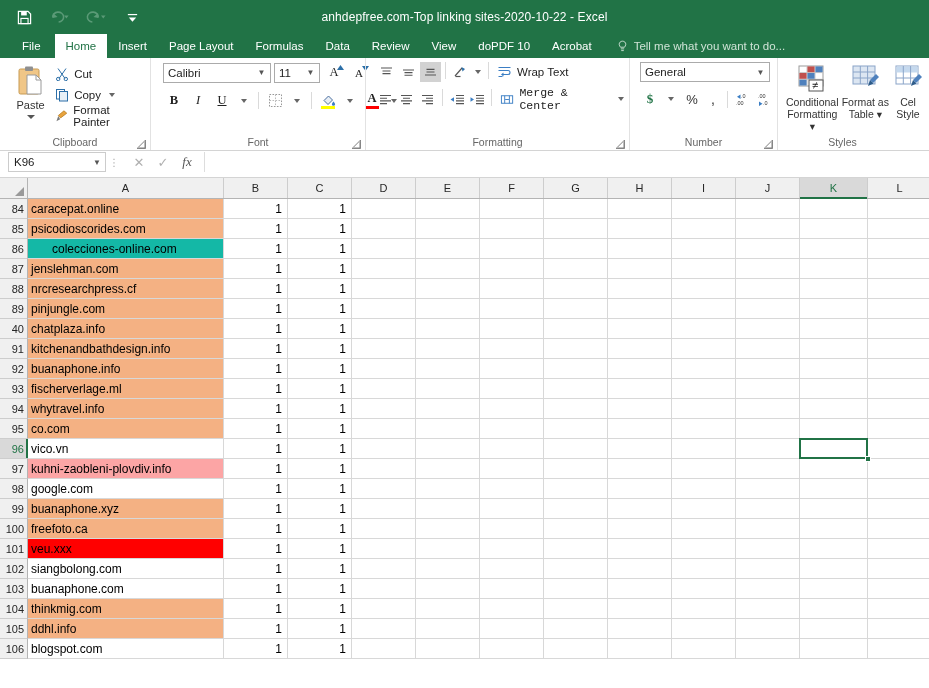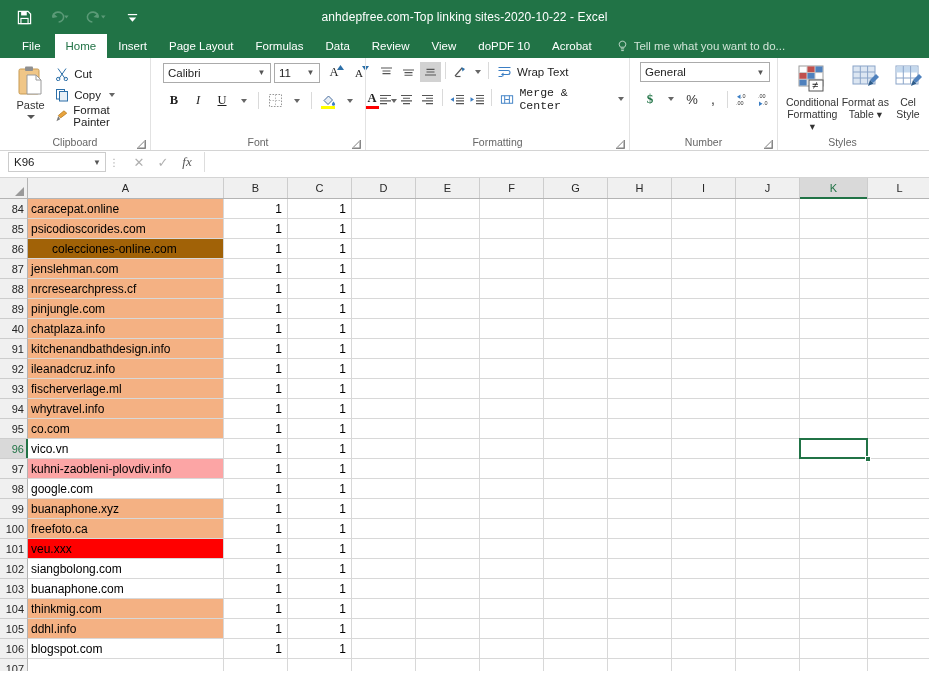--- a/index.html
+++ b/index.html
@@ -616,21 +616,21 @@
           <div class="cell num" style="width: 64px; min-width: 64px;"></div>
           <div class="cell num" style="width: 64px; min-width: 64px;"></div>
           <div class="cell num" style="width: 64px; min-width: 64px;"></div>
           <div class="cell num" style="width: 64px; min-width: 64px;"></div>
           <div class="cell num" style="width: 64px; min-width: 64px;"></div>
           <div class="cell num" style="width: 68px; min-width: 68px;"></div>
           <div class="cell num" style="width: 64px; min-width: 64px;"></div>
         </div>
         <div class="row">
           <div class="rh">86</div>
-          <div class="cell a" style="width: 196px; min-width: 196px; background: #a16207; padding-left: 24px;">colecciones-online.com</div>
+          <div class="cell a" style="width: 196px; min-width: 196px; background: #14b8a6; padding-left: 24px;">colecciones-online.com</div>
           <div class="cell num" style="width: 64px; min-width: 64px;">1</div>
           <div class="cell num" style="width: 64px; min-width: 64px;">1</div>
           <div class="cell num" style="width: 64px; min-width: 64px;"></div>
           <div class="cell num" style="width: 64px; min-width: 64px;"></div>
           <div class="cell num" style="width: 64px; min-width: 64px;"></div>
           <div class="cell num" style="width: 64px; min-width: 64px;"></div>
           <div class="cell num" style="width: 64px; min-width: 64px;"></div>
           <div class="cell num" style="width: 64px; min-width: 64px;"></div>
           <div class="cell num" style="width: 64px; min-width: 64px;"></div>
           <div class="cell num" style="width: 68px; min-width: 68px;"></div>
@@ -706,21 +706,21 @@
           <div class="cell num" style="width: 64px; min-width: 64px;"></div>
           <div class="cell num" style="width: 64px; min-width: 64px;"></div>
           <div class="cell num" style="width: 64px; min-width: 64px;"></div>
           <div class="cell num" style="width: 64px; min-width: 64px;"></div>
           <div class="cell num" style="width: 64px; min-width: 64px;"></div>
           <div class="cell num" style="width: 68px; min-width: 68px;"></div>
           <div class="cell num" style="width: 64px; min-width: 64px;"></div>
         </div>
         <div class="row">
           <div class="rh">92</div>
-          <div class="cell a" style="width: 196px; min-width: 196px; background: rgb(244, 177, 131);">ileanadcruz.info</div>
+          <div class="cell a" style="width: 196px; min-width: 196px; background: rgb(244, 177, 131);">buanaphone.info</div>
           <div class="cell num" style="width: 64px; min-width: 64px;">1</div>
           <div class="cell num" style="width: 64px; min-width: 64px;">1</div>
           <div class="cell num" style="width: 64px; min-width: 64px;"></div>
           <div class="cell num" style="width: 64px; min-width: 64px;"></div>
           <div class="cell num" style="width: 64px; min-width: 64px;"></div>
           <div class="cell num" style="width: 64px; min-width: 64px;"></div>
           <div class="cell num" style="width: 64px; min-width: 64px;"></div>
           <div class="cell num" style="width: 64px; min-width: 64px;"></div>
           <div class="cell num" style="width: 64px; min-width: 64px;"></div>
           <div class="cell num" style="width: 68px; min-width: 68px;"></div>
@@ -919,35 +919,20 @@
           <div class="cell num" style="width: 64px; min-width: 64px;"></div>
           <div class="cell num" style="width: 64px; min-width: 64px;"></div>
           <div class="cell num" style="width: 68px; min-width: 68px;"></div>
           <div class="cell num" style="width: 64px; min-width: 64px;"></div>
         </div>
         <div class="row">
           <div class="rh">106</div>
           <div class="cell a" style="width: 196px; min-width: 196px;">blogspot.com</div>
           <div class="cell num" style="width: 64px; min-width: 64px;">1</div>
           <div class="cell num" style="width: 64px; min-width: 64px;">1</div>
-          <div class="cell num" style="width: 64px; min-width: 64px;"></div>
-          <div class="cell num" style="width: 64px; min-width: 64px;"></div>
-          <div class="cell num" style="width: 64px; min-width: 64px;"></div>
-          <div class="cell num" style="width: 64px; min-width: 64px;"></div>
-          <div class="cell num" style="width: 64px; min-width: 64px;"></div>
-          <div class="cell num" style="width: 64px; min-width: 64px;"></div>
-          <div class="cell num" style="width: 64px; min-width: 64px;"></div>
-          <div class="cell num" style="width: 68px; min-width: 68px;"></div>
-          <div class="cell num" style="width: 64px; min-width: 64px;"></div>
-        </div>
-        <div class="row">
-          <div class="rh">107</div>
-          <div class="cell a" style="width: 196px; min-width: 196px;"></div>
-          <div class="cell num" style="width: 64px; min-width: 64px;"></div>
-          <div class="cell num" style="width: 64px; min-width: 64px;"></div>
           <div class="cell num" style="width: 64px; min-width: 64px;"></div>
           <div class="cell num" style="width: 64px; min-width: 64px;"></div>
           <div class="cell num" style="width: 64px; min-width: 64px;"></div>
           <div class="cell num" style="width: 64px; min-width: 64px;"></div>
           <div class="cell num" style="width: 64px; min-width: 64px;"></div>
           <div class="cell num" style="width: 64px; min-width: 64px;"></div>
           <div class="cell num" style="width: 64px; min-width: 64px;"></div>
           <div class="cell num" style="width: 68px; min-width: 68px;"></div>
           <div class="cell num" style="width: 64px; min-width: 64px;"></div>
         </div>

